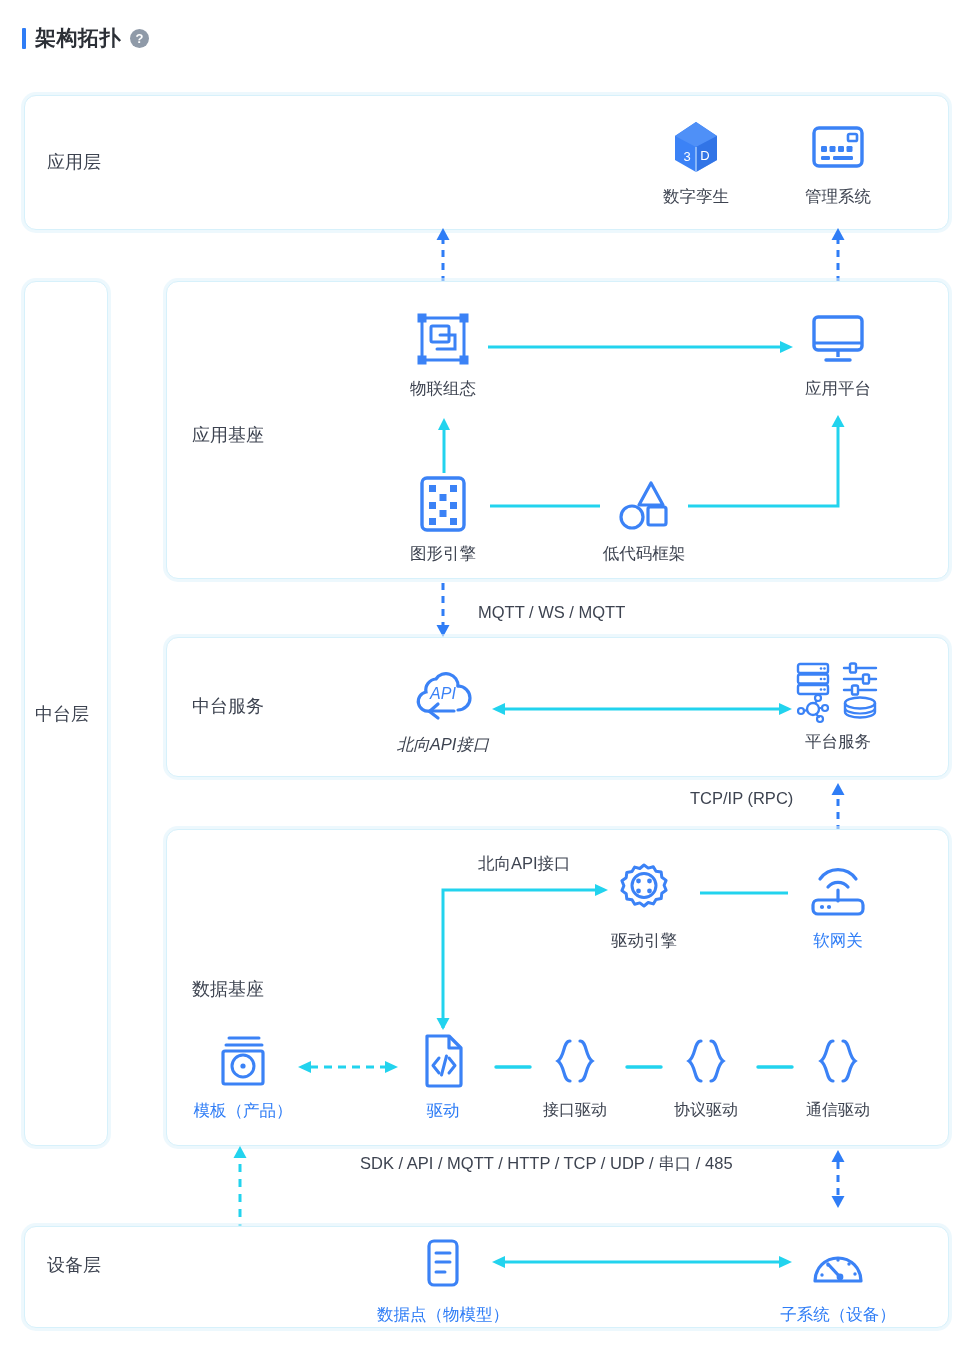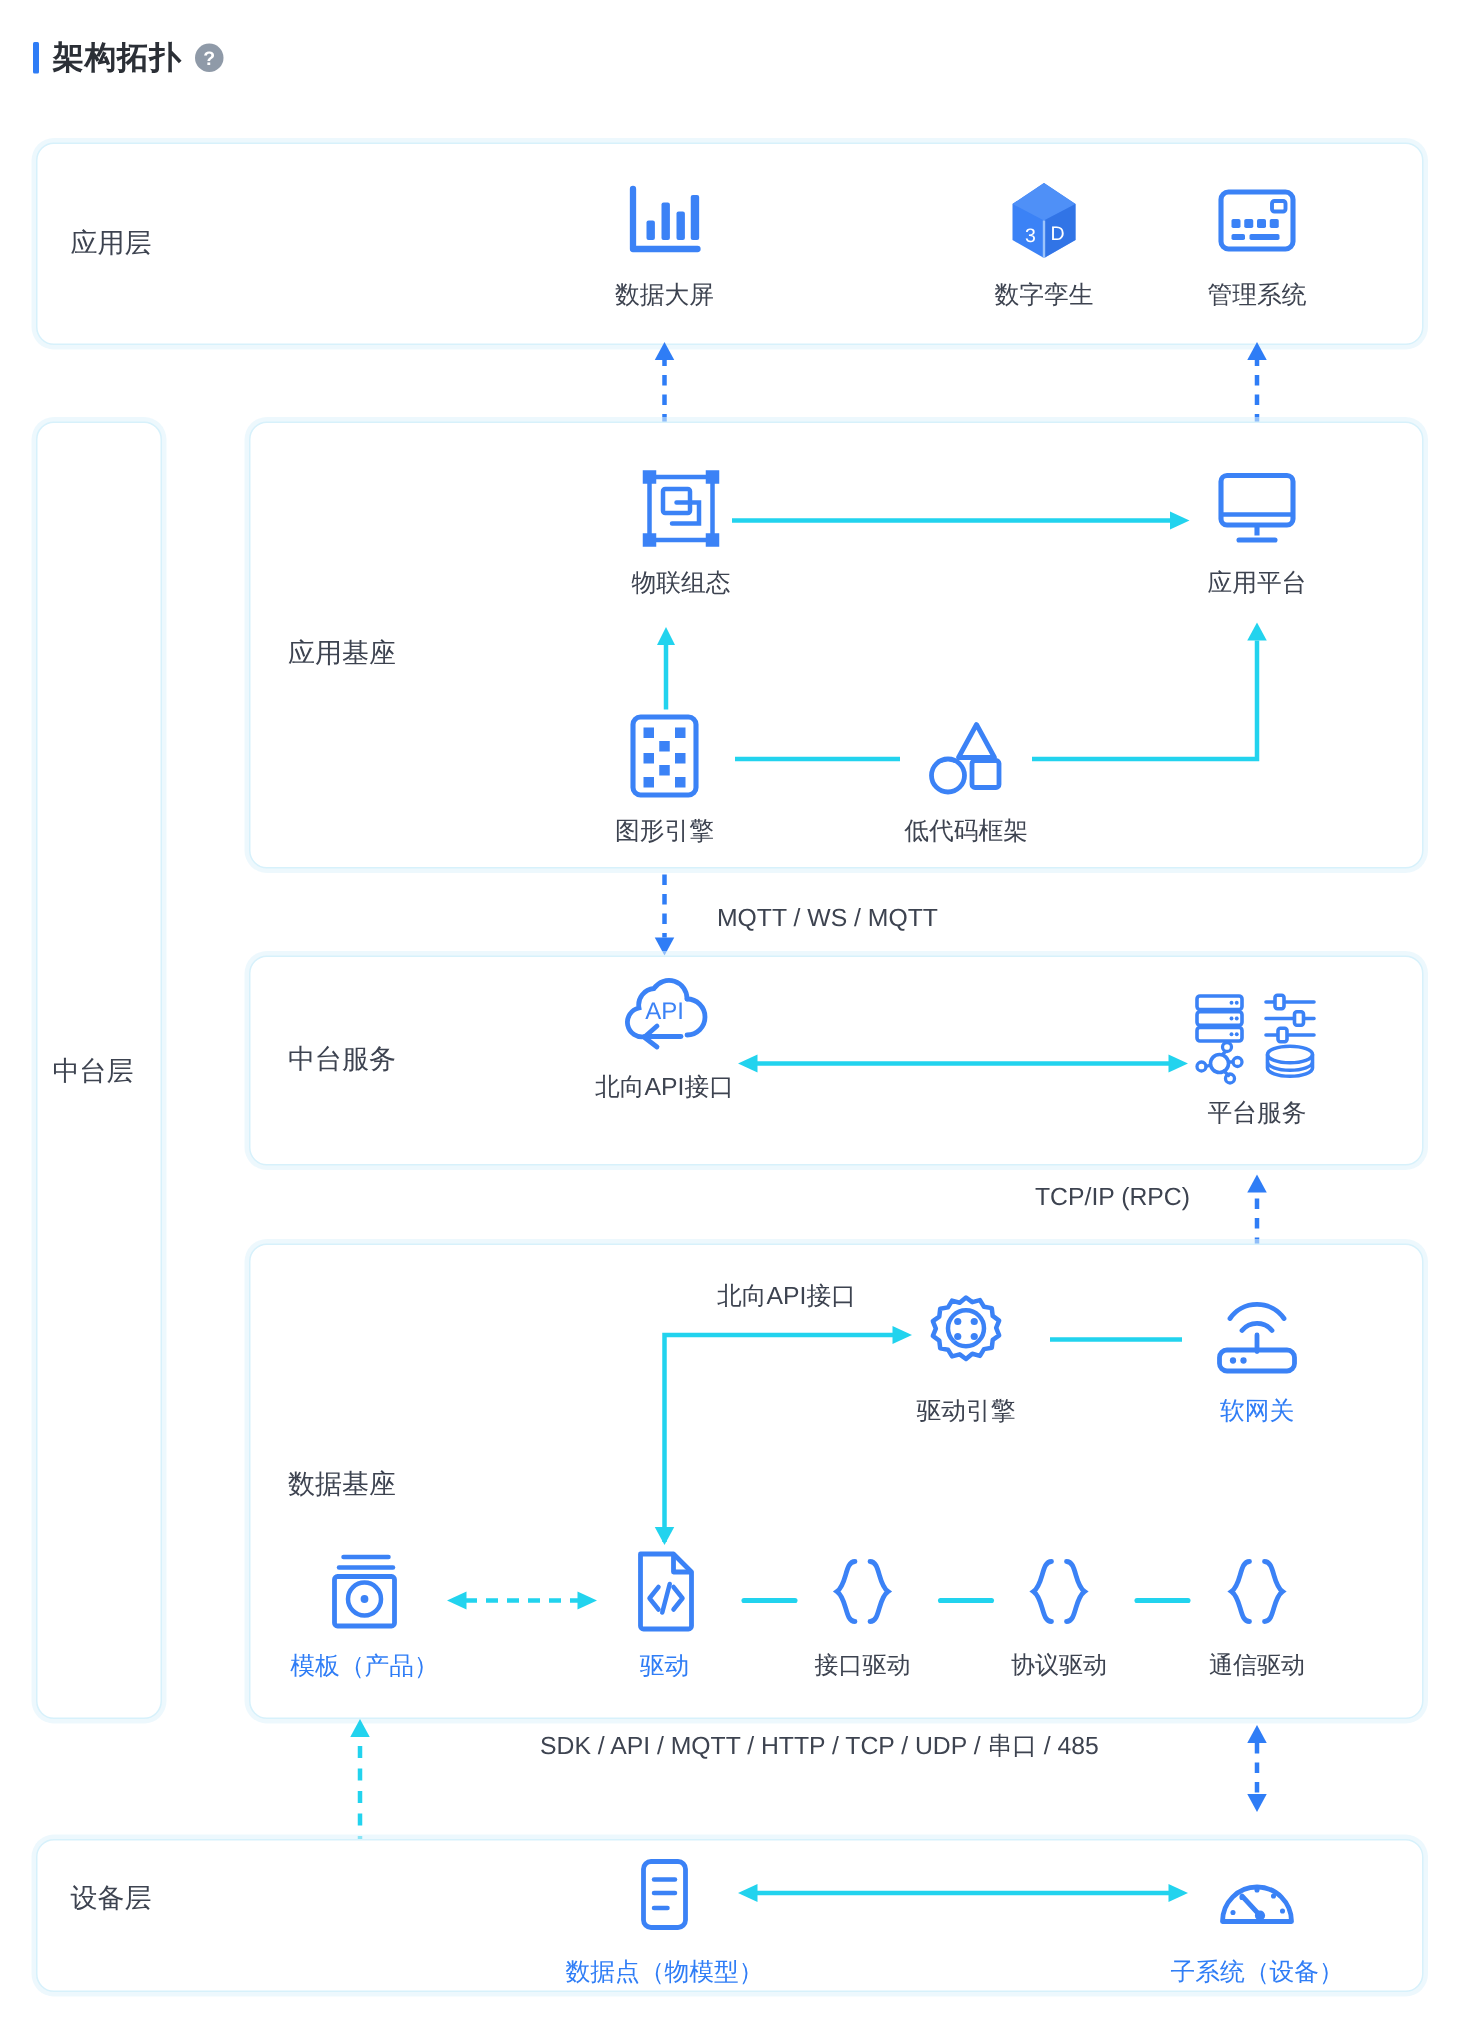--- a/index.html
+++ b/index.html
@@ -69,32 +69,20 @@
 
   <div class="title-bar">
     <div class="title-accent"></div>
     <div class="title-text">架构拓扑</div>
     <div class="help-icon">?</div>
   </div>
 
   <div class="panel" style="left:24px; top:95px; width:925px; height:135px;"></div>
   <div class="panel-label" style="left:47px; top:150px;">应用层</div>
 
-  <div class="node" style="left:443px; top:116px;">
-    <div class="glyph">
-      <svg width="54" height="52" viewBox="0 0 54 52">
-        <path d="M6 5 V45 H49" fill="none" stroke="#3b82f6" stroke-width="4.2" stroke-linecap="round" stroke-linejoin="round"></path>
-        <rect x="15" y="26" width="5.6" height="13" rx="1.4" fill="#3b82f6"></rect>
-        <rect x="25" y="14" width="5.6" height="25" rx="1.4" fill="#3b82f6"></rect>
-        <rect x="35" y="20" width="5.6" height="19" rx="1.4" fill="#3b82f6"></rect>
-        <rect x="44.5" y="9" width="5.6" height="30" rx="1.4" fill="#3b82f6"></rect>
-      </svg>
-    </div>
-    <div class="nlabel">数据大屏</div>
-  </div>
 
   <div class="node" style="left:696px; top:116px;">
     <div class="glyph">
       <svg width="50" height="56" viewBox="0 0 50 56">
         <path d="M25 3 L46 17 V41 L25 53 L4 41 V17 Z" fill="#3b82f6"></path>
         <path d="M25 3 L46 17 L25 28 L4 17 Z" fill="#4f90f7"></path>
         <path d="M25 28 L46 17 V41 L25 53 Z" fill="#2f6fe0" opacity=".75"></path>
         <path d="M25 28 V53" stroke="#9cc4fb" stroke-width="1.6" fill="none"></path>
         <text x="16" y="42" font-size="13" fill="#ffffff" text-anchor="middle" font-family="'Liberation Sans',sans-serif">3</text>
         <text x="34" y="41" font-size="13" fill="#ffffff" text-anchor="middle" font-family="'Liberation Sans',sans-serif">D</text>
@@ -131,21 +119,21 @@
       <path d="M13 2 L19.5 14 H6.5 Z" fill="#2f7df6"></path>
     </svg>
   </div>
 
   <div class="panel" style="left:24px; top:281px; width:84px; height:865px;"></div>
   <div class="panel-label" style="left:35px; top:702px;">中台层</div>
 
   <div class="panel" style="left:166px; top:281px; width:783px; height:298px;"></div>
   <div class="panel-label" style="left:192px; top:423px;">应用基座</div>
 
-  <div class="node" style="left:454px; top:308px;justify-content:flex-end;">
+  <div class="node" style="left:443px; top:308px;justify-content:flex-end;">
     <div class="glyph">
       <svg width="56" height="56" viewBox="0 0 56 56">
         <path d="M7 7 H49 V49 H7 Z" fill="none" stroke="#3b82f6" stroke-width="3"></path>
         <rect x="16" y="15" width="18" height="16" rx="1.5" fill="none" stroke="#3b82f6" stroke-width="3"></rect>
         <path d="M25 24 H40 V38 H22" fill="none" stroke="#3b82f6" stroke-width="3" stroke-linecap="round"></path>
         <rect x="2.5" y="2.5" width="9" height="9" fill="#3b82f6"></rect>
         <rect x="44.5" y="2.5" width="9" height="9" fill="#3b82f6"></rect>
         <rect x="2.5" y="44.5" width="9" height="9" fill="#3b82f6"></rect>
         <rect x="44.5" y="44.5" width="9" height="9" fill="#3b82f6"></rect>
       </svg>
@@ -224,21 +212,21 @@
     <svg width="26" height="55" viewBox="0 0 26 55">
       <path d="M13 0 V42" stroke="#2f7df6" stroke-width="3" stroke-dasharray="7 6" fill="none"></path>
       <path d="M13 54 L19.5 42 H6.5 Z" fill="#2f7df6"></path>
     </svg>
   </div>
   <div class="edge-label" style="left:478px; top:603px;">MQTT / WS / MQTT</div>
 
   <div class="panel" style="left:166px; top:637px; width:783px; height:140px;"></div>
   <div class="panel-label" style="left:192px; top:694px;">中台服务</div>
 
-  <div class="node" style="left:443px; top:644px;">
+  <div class="node" style="left:443px; top:664px;font-style:italic;">
     <div class="glyph">
       <svg width="58" height="58" viewBox="0 0 58 58">
         <path d="M44 20 A12 12 0 0 0 22 13 A11 11 0 0 0 12 26 A9.5 9.5 0 0 0 16 45" fill="none" stroke="#3b82f6" stroke-width="3.2" stroke-linecap="round"></path>
         <path d="M44 20 A11 11 0 0 1 44 44" fill="none" stroke="#3b82f6" stroke-width="3.2" stroke-linecap="round"></path>
         <path d="M16 45 H40" fill="none" stroke="#3b82f6" stroke-width="3.2" stroke-linecap="round"></path>
         <path d="M24 38 L15.5 45.5 L24 52" fill="none" stroke="#3b82f6" stroke-width="3.2" stroke-linecap="round" stroke-linejoin="round"></path>
         <text x="29" y="33" font-size="16" fill="#3b82f6" text-anchor="middle" font-family="'Liberation Sans',sans-serif">API</text>
       </svg>
     </div>
     <div class="nlabel">北向API接口</div>

